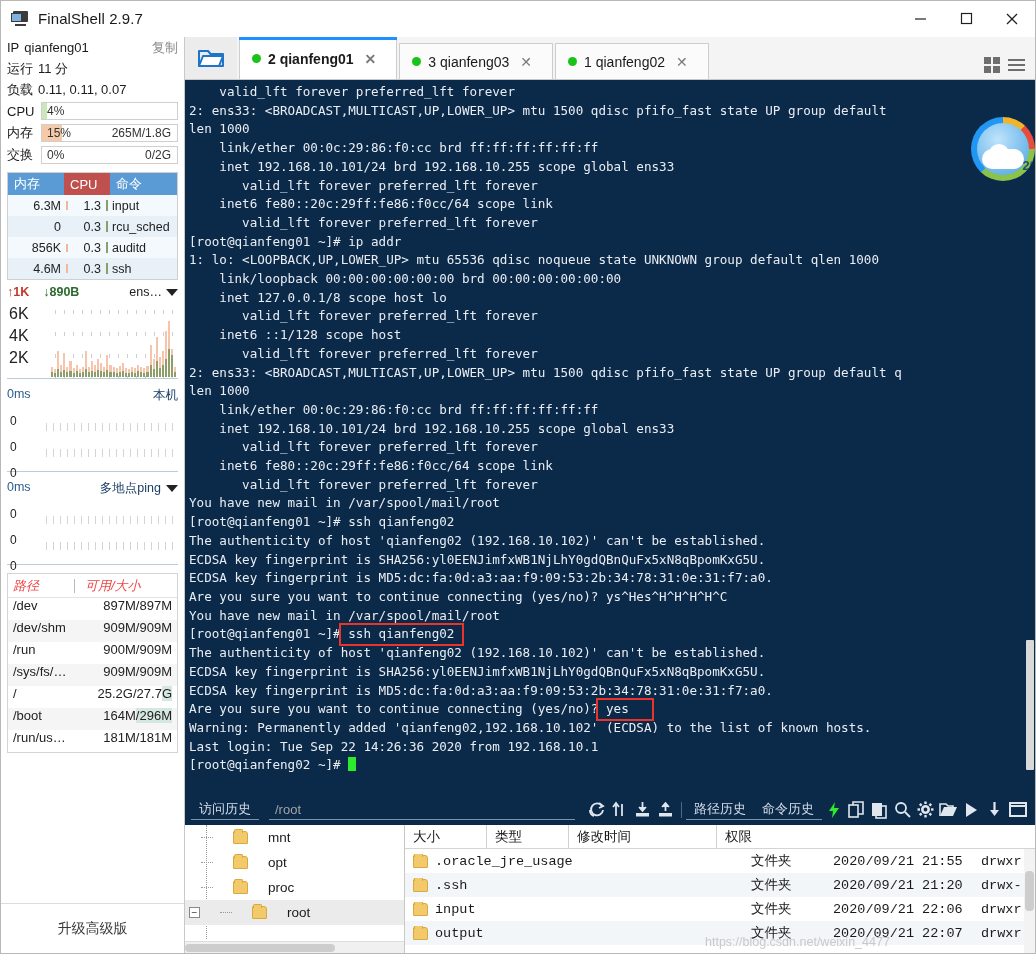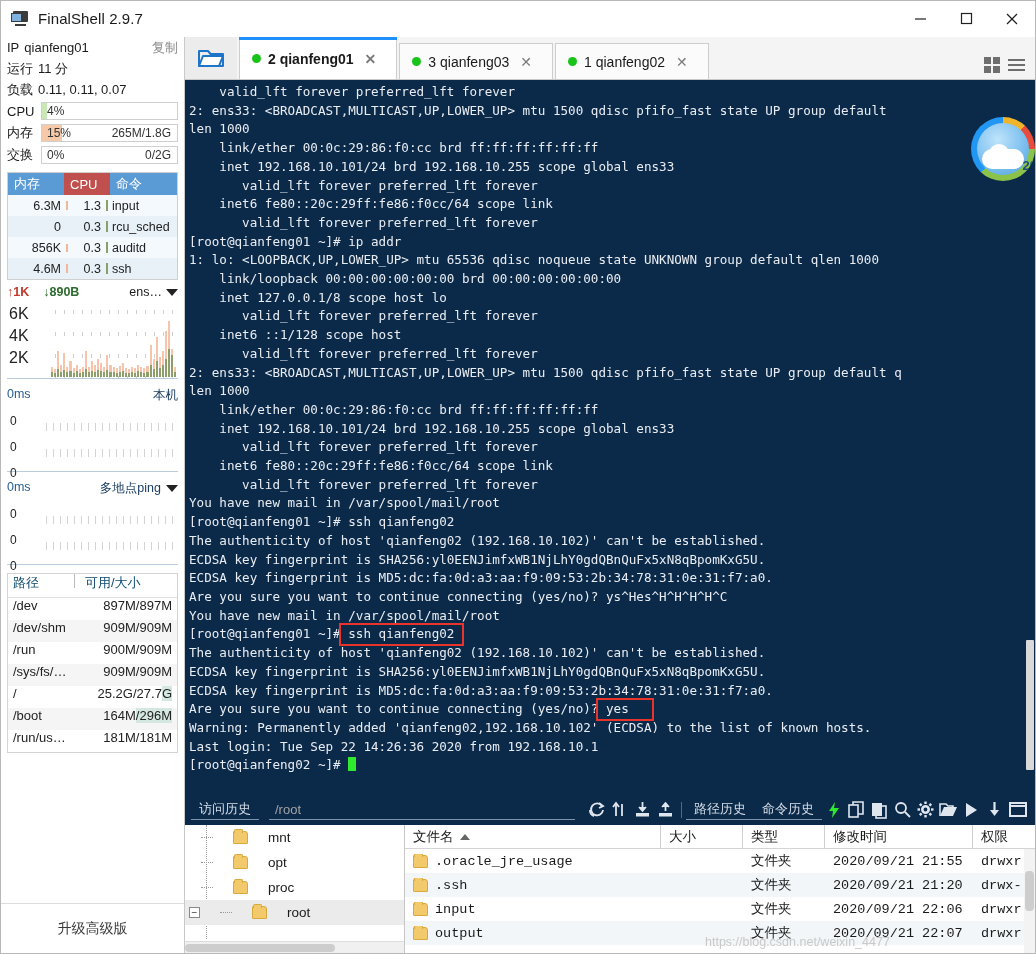--- a/index.html
+++ b/index.html
@@ -105,21 +105,21 @@
   .ping-head { display: flex; font-size: 12.5px; color: #2a5d8f; }
   .ping-head .r { margin-left: auto; color: #1b3f66; display:flex; align-items:center; gap:5px; }
   .ping-body { height: 68px; position: relative; border-bottom: 1px solid #bcd; }
   .ping-y { position: absolute; left: 3px; top: 4px; font-size: 12px; color: #222; line-height: 26px; }
   .ping-grid { position:absolute; left:36px; right:2px; top:10px; bottom:4px;
     background-image: radial-gradient(#d4d4d4 1px, transparent 1px);
     background-size: 7px 26px; }
 
   
   .disk-wrap { margin: 8px 6px 0 6px; border: 1px solid #d4d4d4; font-size: 13px; }
-  .disk-head { display: flex; height: 24px; color: #0c4a6e; border-bottom: 1px solid #e2e2e2; }
+  .disk-head { display: flex; height: 24px; align-items: center; color: #ef4444; border-bottom: 1px solid #e2e2e2; font-style: italic; }
   .dh-path { width: 66px; padding-left: 5px; }
   .dh-sep { width: 1px; height: 14px; background: #bbb; }
   .dh-size { flex: 1; text-align: left; padding-left: 10px; }
   .disk-row { display: flex; height: 22px; align-items: flex-start; }
   .disk-row:nth-child(even) { background: #f5f5f5; }
   .dr-path { width: 66px; padding-left: 5px; white-space: nowrap; overflow: hidden; }
   .dr-size { flex: 1; text-align: right; padding-right: 5px; white-space: nowrap; }
   .dr-size .hl { background: #d4e7e0; }
 
   .upgrade-bar {
@@ -799,24 +799,20 @@
                   <span>root</span>
                 </div>
               </div>
             <div class="tree-hscroll">
                 <i></i>
               </div>
           </div>
 
           <div class="list">
             <div class="list-head">
-              <div class="lh name">
-                <span>文件名</span>
-                <span class="sortarrow"></span>
-              </div>
               <div class="lh size">大小</div>
               <div class="lh type">类型</div>
               <div class="lh mtime">修改时间</div>
               <div class="lh perm">权限</div>
             </div>
             <div id="file-rows">
                 <div class="list-row">
                   <span class="lc name">
                     <span class="folder"></span>
                     <span>.oracle_jre_usage</span>

